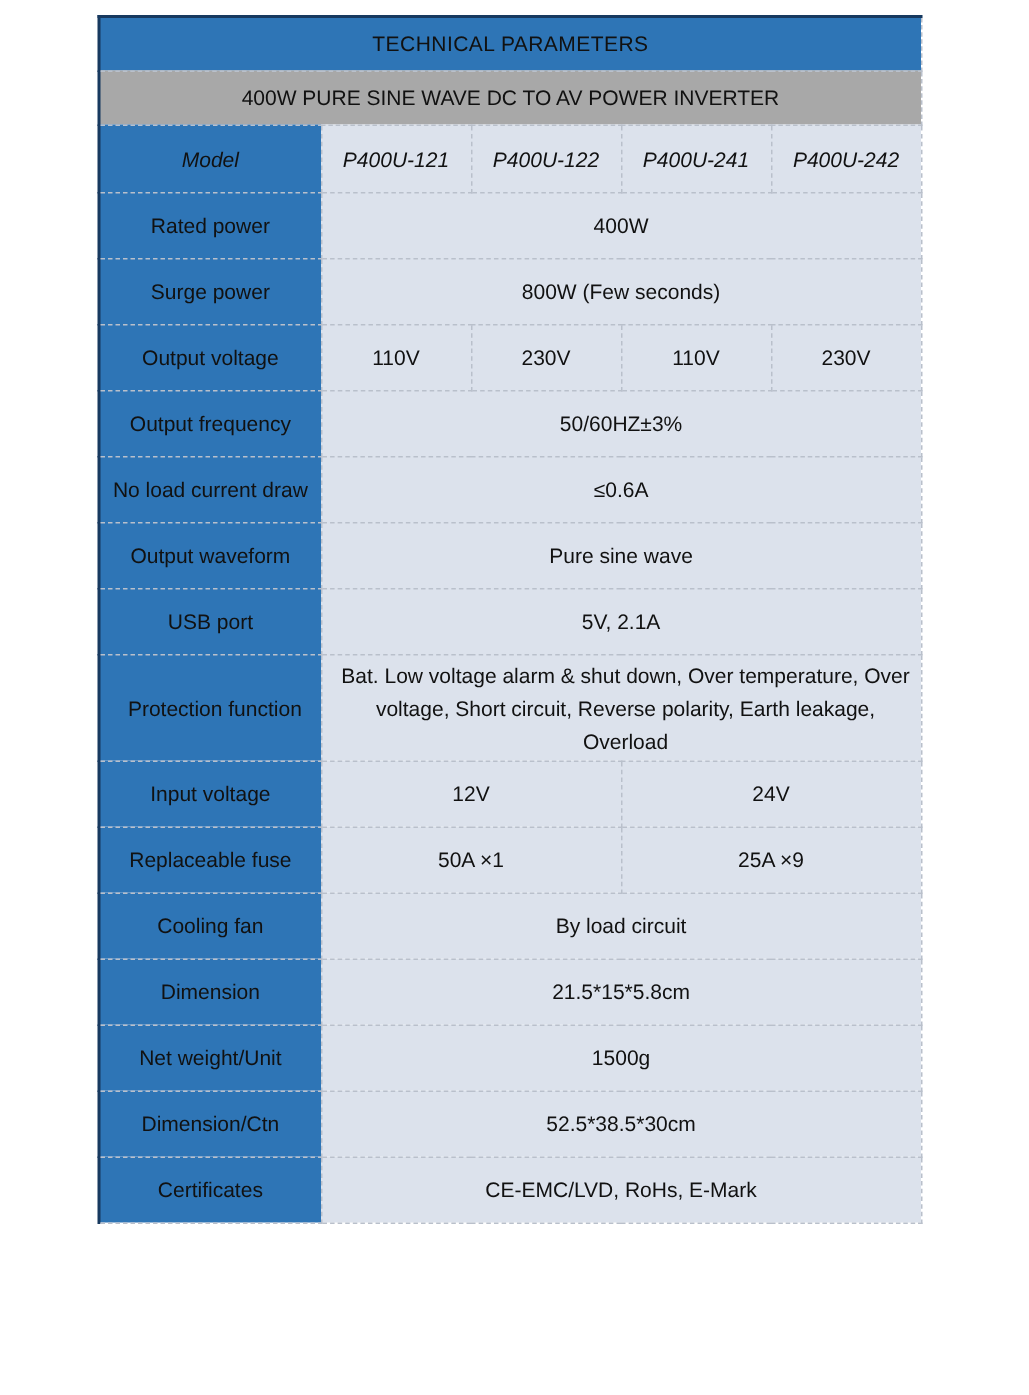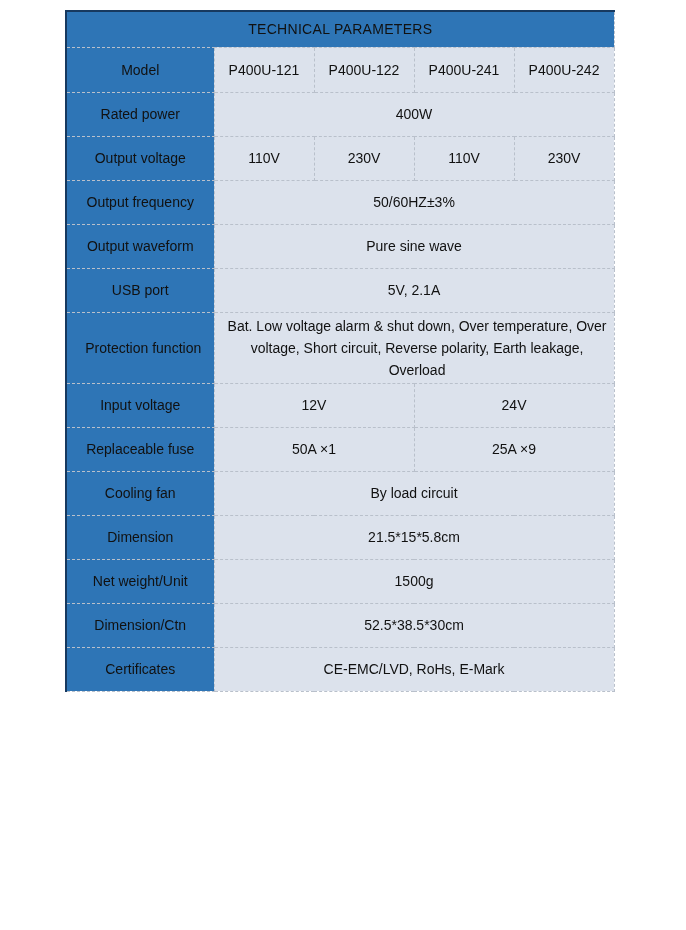--- a/index.html
+++ b/index.html
@@ -40,21 +40,21 @@
     background: #a8a8a8;
     height: 36px;
   }
   td.label {
     background: #2e75b6;
   }
   td.val {
     background: #dce2ec;
   }
   tr.r-std td { height: 44px; }
-  tr.r-model td { height: 45px; }
+  tr.r-model td { height: 45px; font-style: italic; }
   tr.r-tall td { height: 66px; padding-left: 12px; }
   td.wraptext {
     line-height: 22px;
     padding: 2px 12px;
   }
 </style>
 </head>
 <body>
 
 <div class="table-wrap">
@@ -63,48 +63,59 @@
       <col style="width:148px">
         <col style="width:100px">
         <col style="width:100px">
         <col style="width:100px">
         <col style="width:100px">
     </colgroup>
     <tbody>
       <tr class="r-title">
         <td colspan="5">TECHNICAL PARAMETERS</td>
       </tr>
+      <tr class="r-subtitle">
+        <td colspan="5">400W PURE SINE WAVE DC TO AV POWER INVERTER</td>
+      </tr>
 
       <tr class="r-model">
         <td class="label">Model</td>
         <td class="val">P400U-121</td>
         <td class="val">P400U-122</td>
         <td class="val">P400U-241</td>
         <td class="val">P400U-242</td>
       </tr>
 
       <tr class="r-std">
         <td class="label">Rated power</td>
         <td class="val" colspan="4">400W</td>
       </tr>
 
+      <tr class="r-std">
+        <td class="label">Surge power</td>
+        <td class="val" colspan="4">800W (Few seconds)</td>
+      </tr>
 
       <tr class="r-std">
         <td class="label">Output voltage</td>
         <td class="val">110V</td>
         <td class="val">230V</td>
         <td class="val">110V</td>
         <td class="val">230V</td>
       </tr>
 
       <tr class="r-std">
         <td class="label">Output frequency</td>
         <td class="val" colspan="4">50/60HZ±3%</td>
       </tr>
 
+      <tr class="r-std">
+        <td class="label">No load current draw</td>
+        <td class="val" colspan="4">≤0.6A</td>
+      </tr>
 
       <tr class="r-std">
         <td class="label">Output waveform</td>
         <td class="val" colspan="4">Pure sine wave</td>
       </tr>
 
       <tr class="r-std">
         <td class="label">USB port</td>
         <td class="val" colspan="4">5V, 2.1A</td>
       </tr>

